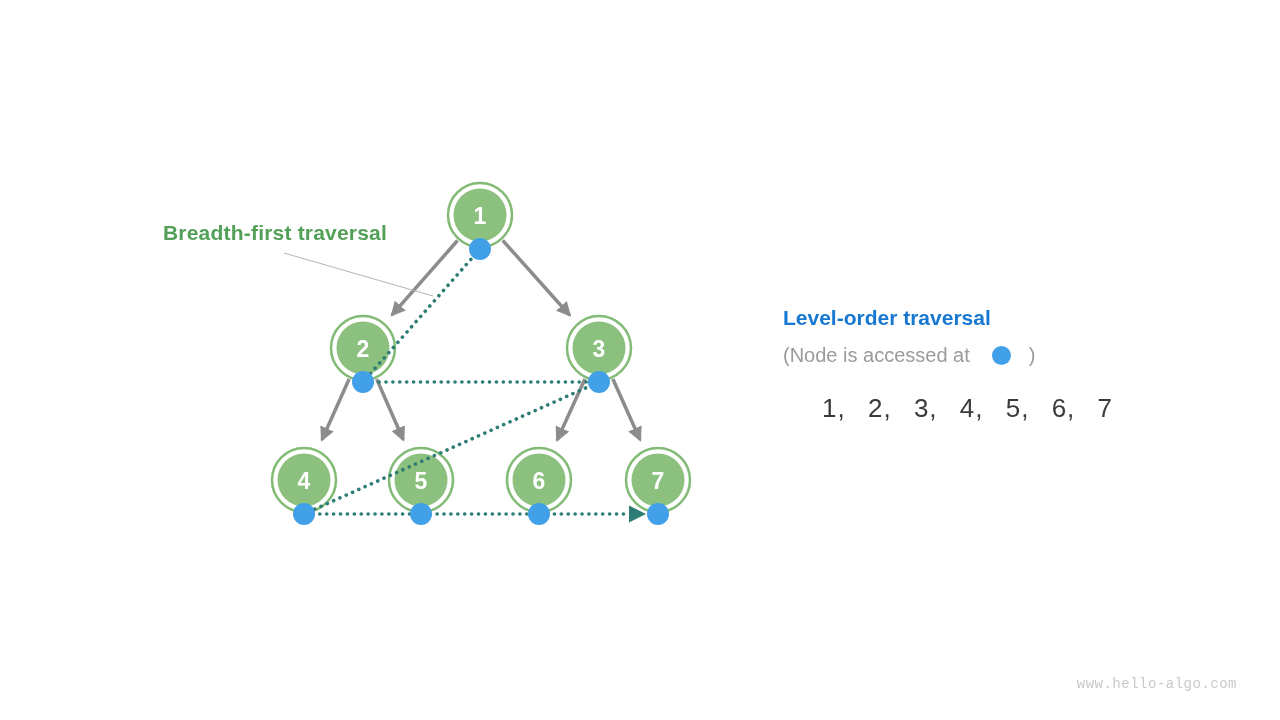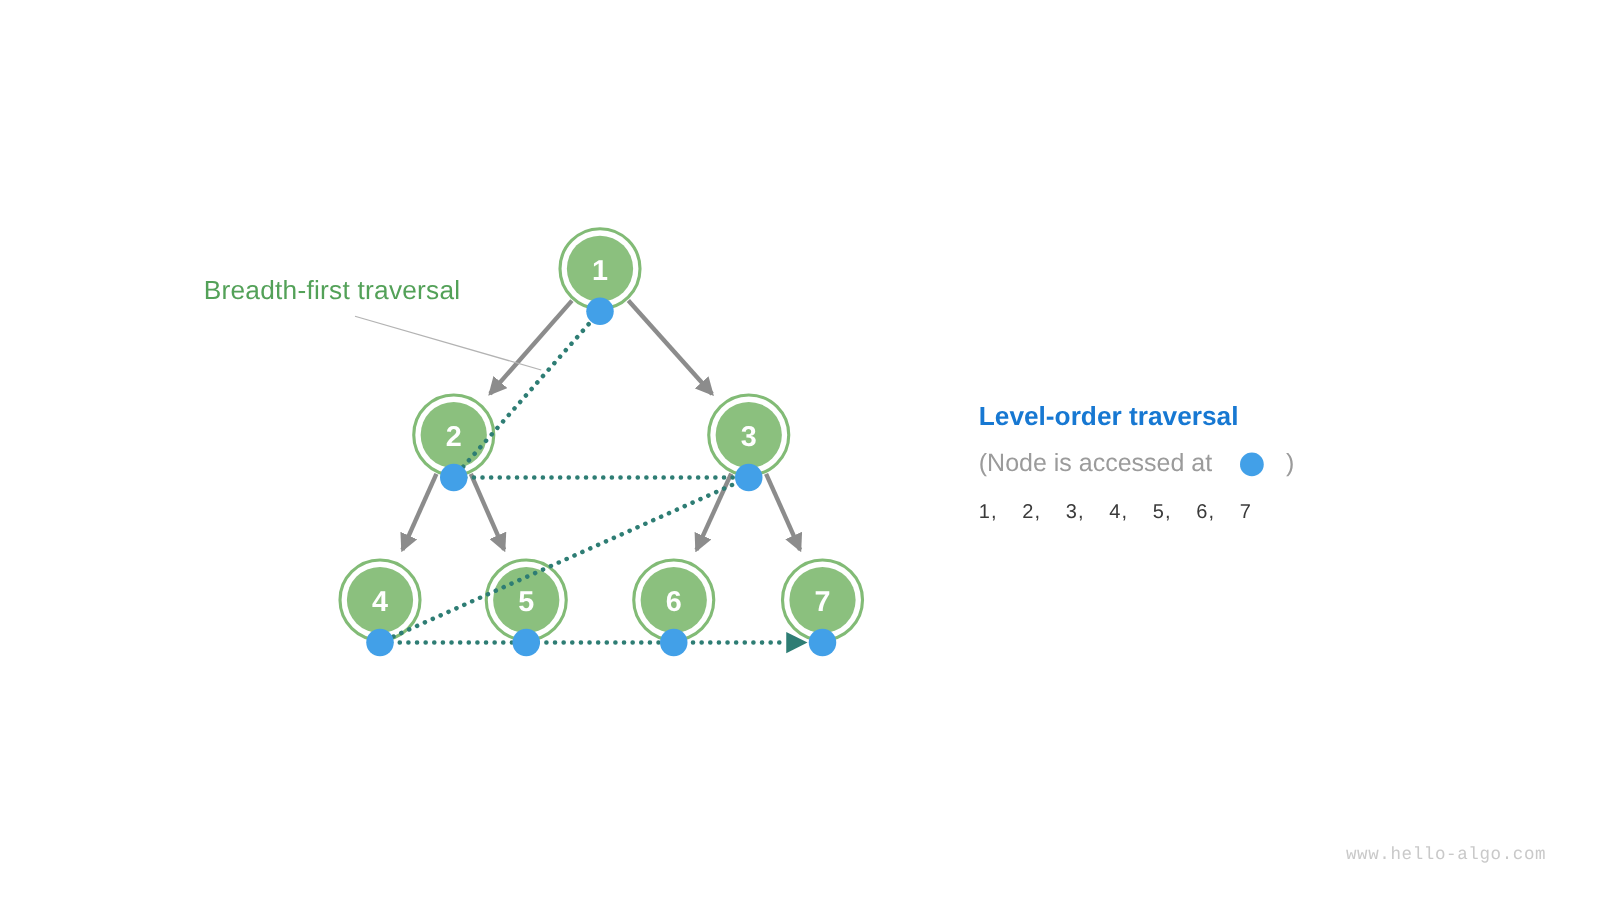--- a/index.html
+++ b/index.html
@@ -3,39 +3,39 @@
 <meta charset="utf-8">
 <style>
   html,body{margin:0;padding:0;background:#fff;}
   .canvas{
     position:relative;width:1280px;height:720px;background:#ffffff;
     overflow:hidden;font-family:"Liberation Sans",sans-serif;
   }
   .tree-svg{position:absolute;left:0;top:0;}
   .breadth-label{
     position:absolute;left:163px;top:221px;
-    font-size:21px;font-weight:normal;color:var(--green-text);
+    font-size:21px;font-weight:bold;color:var(--green-text);
     letter-spacing:0.2px;white-space:nowrap;
   }
   .panel{position:absolute;left:783px;top:306px;width:330px;}
   .panel-title{
     font-size:21px;font-weight:bold;color:var(--blue-text);
-    margin:16px 0 14px 0;white-space:nowrap;
+    margin:0 0 14px 0;white-space:nowrap;
   }
   .panel-note{
     font-size:20px;color:var(--note-gray);
     margin:0 0 18px 0;white-space:nowrap;display:flex;align-items:center;gap:18px;
   }
   .inline-access-dot{
     display:inline-block;width:19px;height:19px;border-radius:50%;
     background:var(--dot-blue);margin-left:4px;
   }
   .panel-sequence{
-    font-size:16px;color:var(--seq-dark);
-    word-spacing:14px;letter-spacing:1px;white-space:nowrap;
+    font-size:26px;color:var(--seq-dark);
+    word-spacing:14px;letter-spacing:1px;white-space:nowrap;text-align:right;
   }
   .watermark{
     position:absolute;right:43px;top:676px;
     font-family:Liberation Mono, monospace;font-size:14px;
     color:var(--watermark-gray);letter-spacing:0.5px;
   }
 </style>
 </head>
 <body>
 

